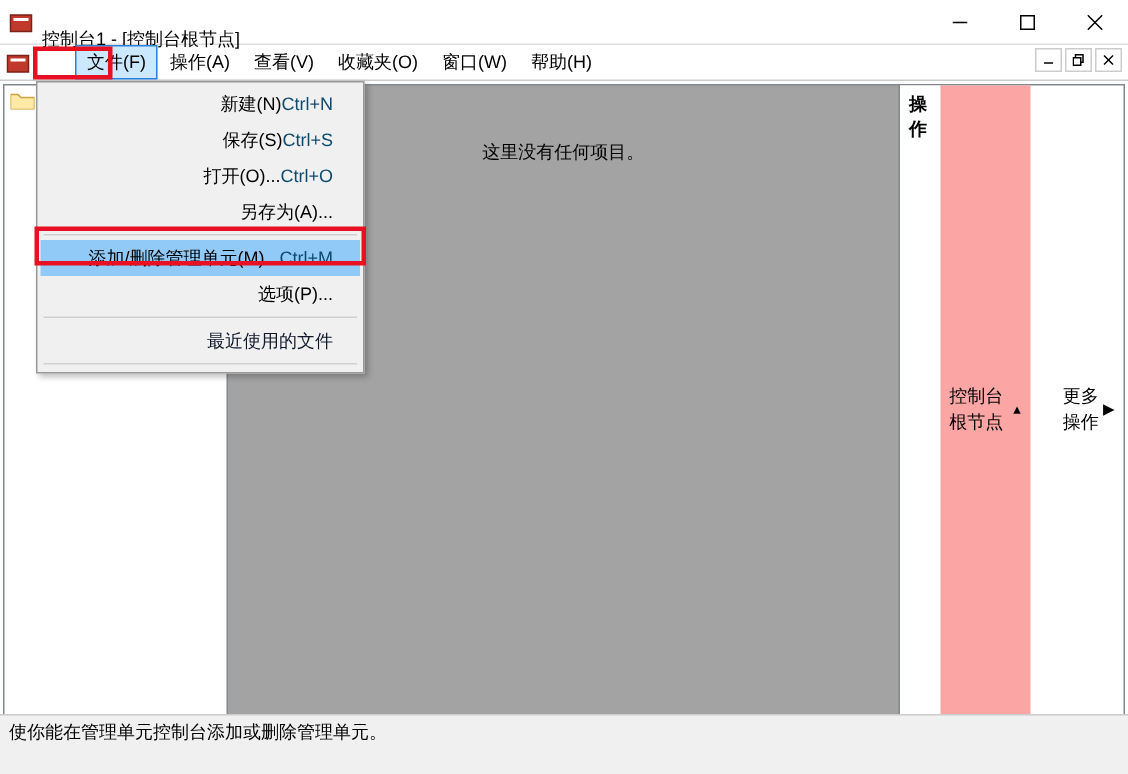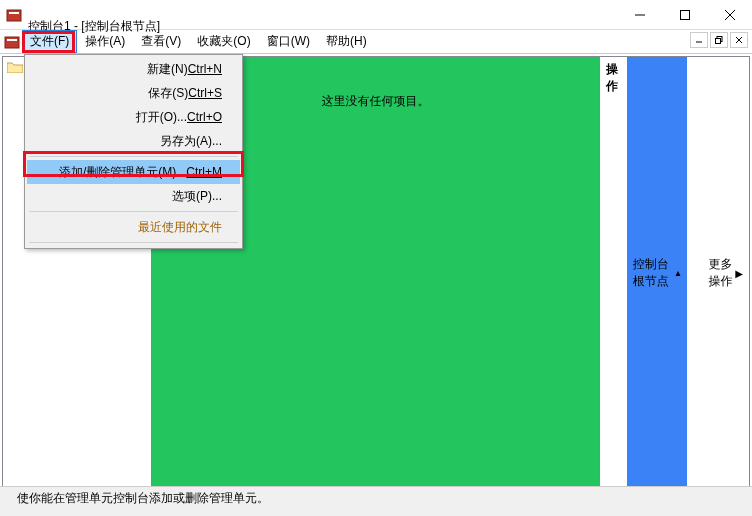--- a/index.html
+++ b/index.html
@@ -7,46 +7,46 @@
 
 .titlebar { height: 30px; display: flex; align-items: center; padding-left: 6px; border-bottom: 1px solid #ddd; }
 .titlebar .app-icon { width: 16px; height: 16px; margin-right: 6px; }
 .titlebar .title { flex: 1; margin-top: 24px; }
 .titlebar .winbtns { display: flex; }
 .titlebar .winbtn { width: 45px; height: 28px; display: flex; align-items: center; justify-content: center; font-family: Arial; }
 
 .menubar { height: 24px; display: flex; align-items: center; padding-left: 4px; border-bottom: 1px solid #ccc; position: relative; }
 .menubar .app-icon-sm { width: 16px; height: 16px; margin-right: 2px; }
 .menubar .menuitem { padding: 3px 8px; }
-.menubar .menuitem.open { border: 1px solid #2a82da; background: #cce8ff; padding: 2px 7px; }
+.menubar .menuitem.open { border: 1px solid #2a82da; background: #cce8ff; padding: 2px 7px; margin-left: 28px; }
 .mdi-controls { position: absolute; right: 4px; top: 2px; display: flex; gap: 2px; }
 .mdi-controls .mdi-btn { width: 18px; height: 16px; border: 1px solid #ccc; background: #fff; display: flex; align-items: center; justify-content: center; font-size: 9px; }
 
 .dropdown { position: absolute; left: 24px; top: 54px; width: 219px; background: #f0f0f0; border: 1px solid #999; box-shadow: 2px 2px 4px rgba(0,0,0,0.25); z-index: 50; padding: 2px; }
 .dropdown .dd-item { height: 24px; display: flex; align-items: center; padding: 0 18px 0 30px; position: relative; }
 .dropdown .dd-item .label { flex: 1; text-align: right; }
-.dropdown .dd-item .shortcut { color: #000000; text-decoration: underline; }
+.dropdown .dd-item .shortcut { color: #0c4a6e; }
 .dropdown .dd-item.highlight { background: #91c9f7; }
-.dropdown .dd-item.disabled { color: #a16207; }
+.dropdown .dd-item.disabled { color: #0f172a; }
 .dropdown .dd-sep { height: 1px; background: #d0d0d0; margin: 3px 2px; }
 .annot { position: absolute; border: 3px solid #e81123; pointer-events: none; z-index: 60; }
 
 .workspace { position: absolute; top: 56px; left: 2px; right: 2px; bottom: 26px; display: flex; }
 .tree-pane { width: 150px; border: 1px solid #828790; background: #fff; padding: 4px; }
 .folder-icon { width: 16px; height: 12px; display: inline-block; }
-.center-pane { flex: 1; border: 1px solid #828790; border-left: none; background: #22c55e; position: relative; }
+.center-pane { flex: 1; border: 1px solid #828790; border-left: none; background: #a3a3a3; position: relative; }
 .empty-msg { position: absolute; left: 50%; top: 36px; transform: translateX(-50%); color: #000; }
 .actions-pane { width: 150px; border: 1px solid #828790; border-left: none; background: #fff; display: flex; flex-direction: row; }
 .actions-title { padding: 4px 6px; font-weight: bold; border-bottom: 1px solid #ccc; background: #fff; }
-.actions-group { background: #3b82f6; padding: 4px 6px; display: flex; align-items: center; justify-content: space-between; border-bottom: 1px solid #c0d4ea; }
+.actions-group { background: #fca5a5; padding: 4px 6px; display: flex; align-items: center; justify-content: space-between; border-bottom: 1px solid #c0d4ea; }
 .actions-group .arrow-up { font-size: 10px; }
 .actions-sub { padding: 4px 6px 4px 22px; display: flex; align-items: center; justify-content: space-between; }
 .actions-sub .chev { font-size: 10px; }
 
-.statusbar { position: absolute; left: 0; right: 0; bottom: 0; height: 30px; border-top: 1px solid #ccc; padding: 3px 17px; background: #f0f0f0; }
+.statusbar { position: absolute; left: 0; right: 0; bottom: 0; height: 40px; border-top: 1px solid #ccc; padding: 3px 6px; background: #f0f0f0; }
 </style>
 </head>
 <body>
 
 <div class="titlebar">
   <span class="app-icon">
     <svg width="16" height="16">
         <rect x="1" y="3" width="14" height="11" fill="#c0392b" stroke="#7a2119"></rect>
         <rect x="3" y="5" width="10" height="2" fill="#fff"></rect>
       </svg>

